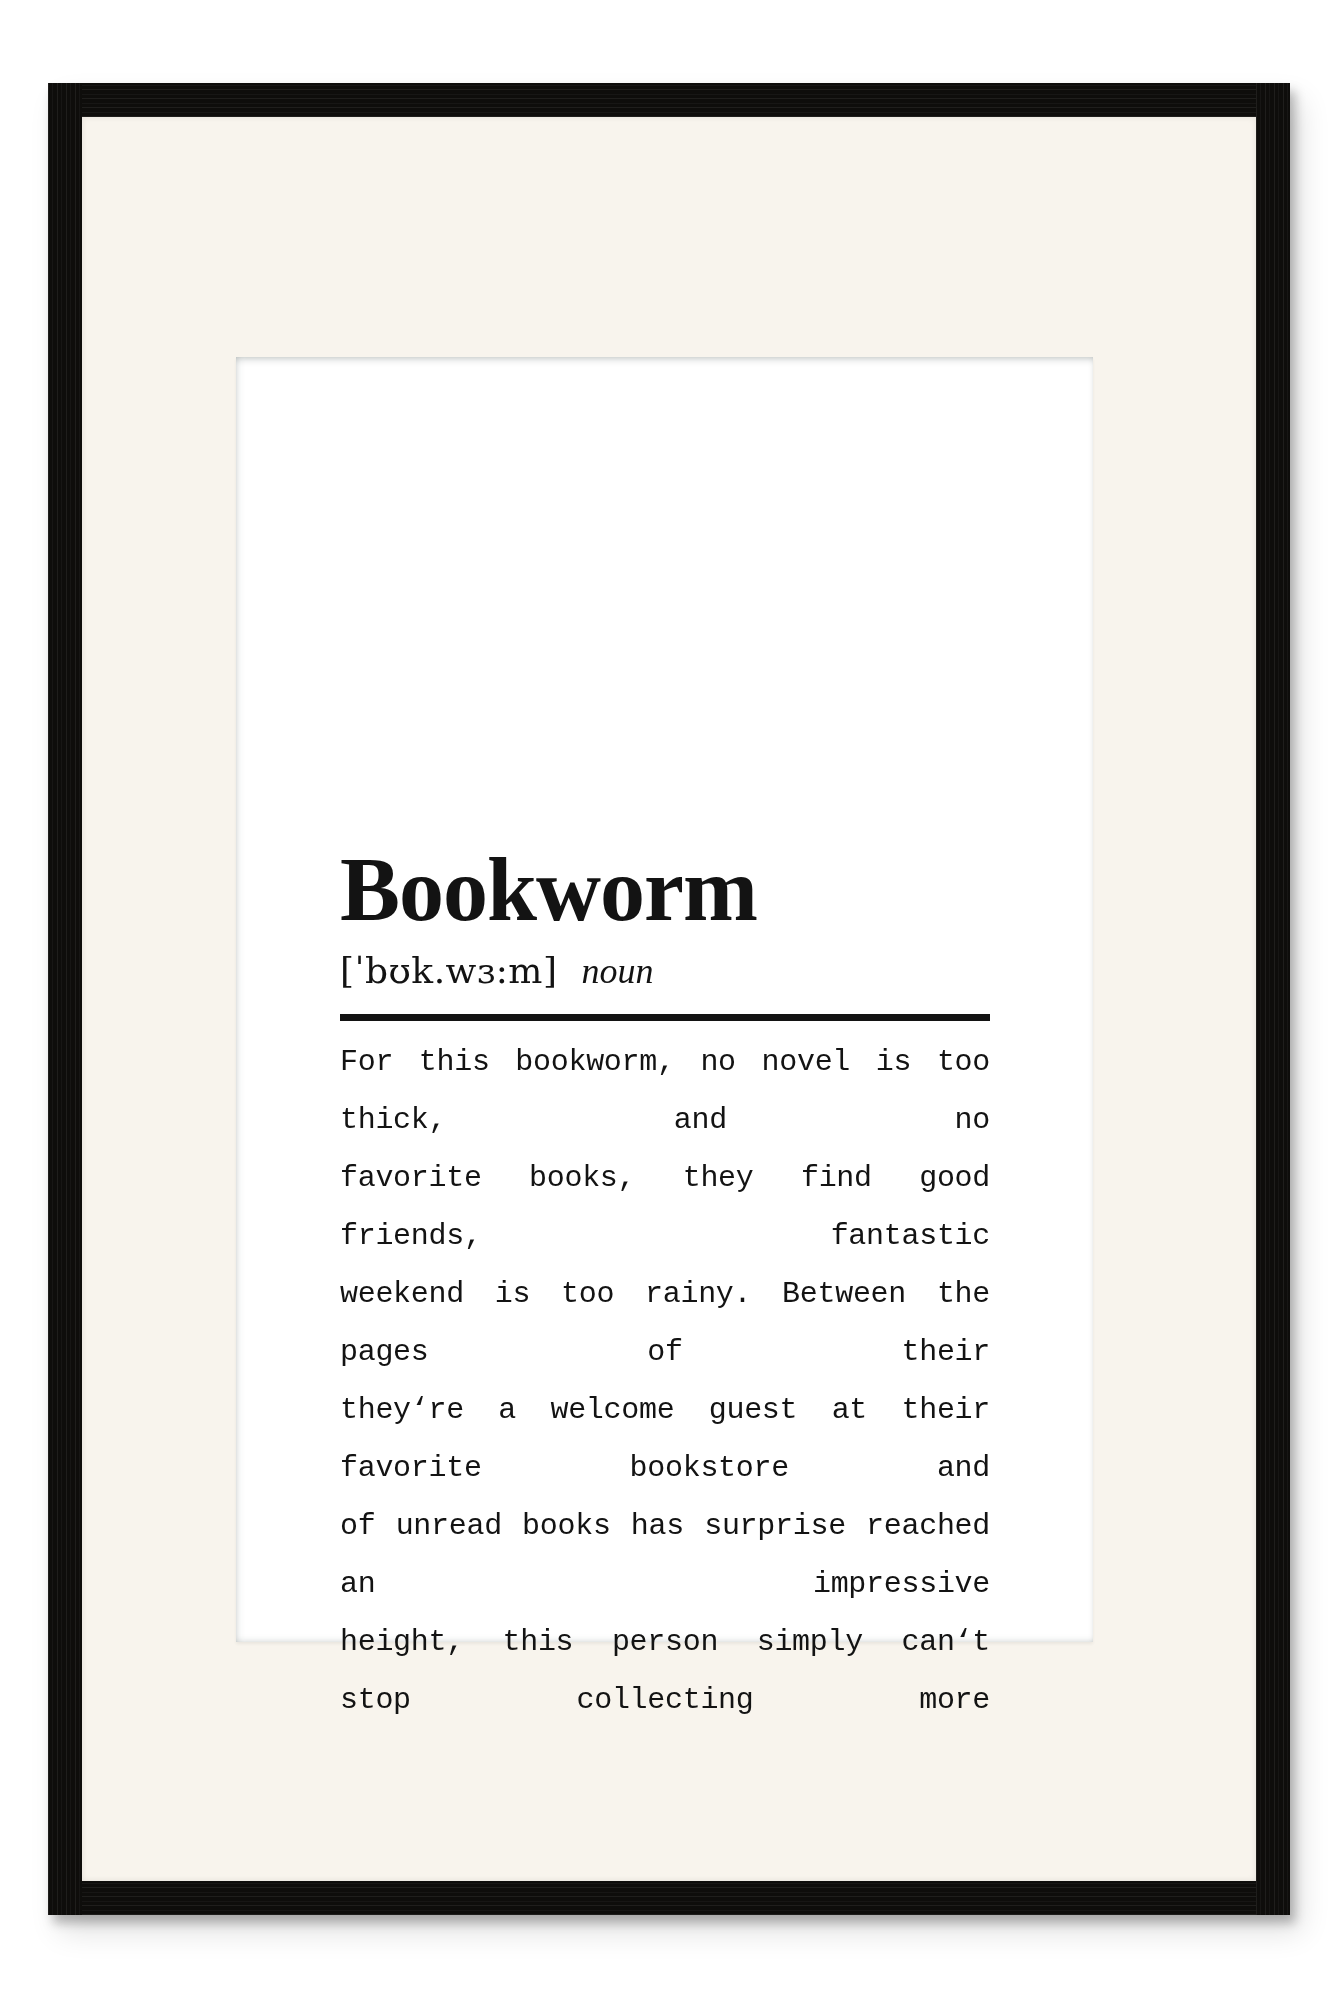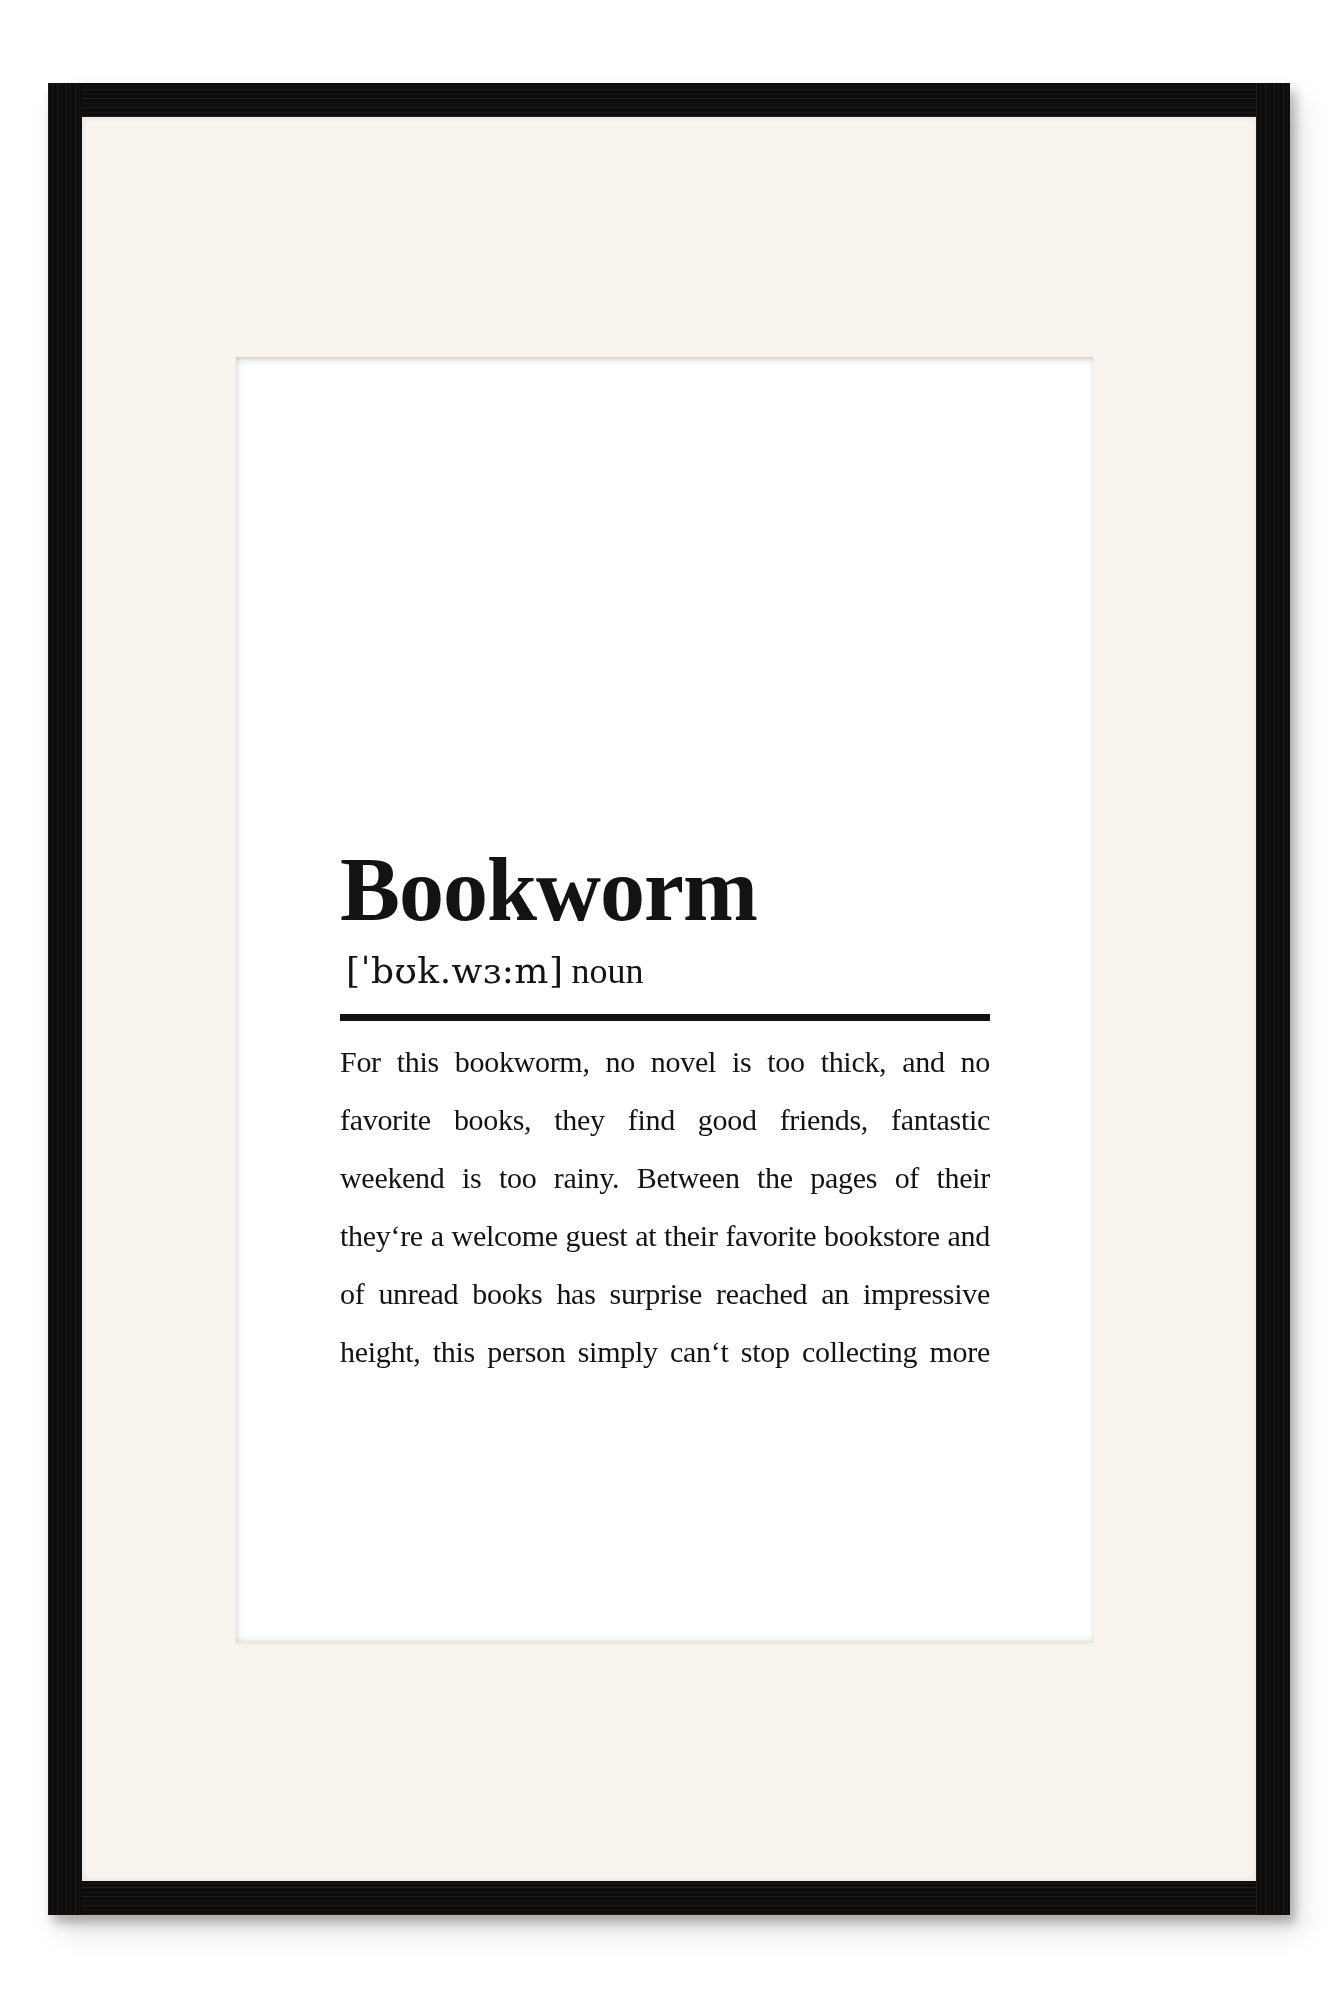--- a/index.html
+++ b/index.html
@@ -98,37 +98,37 @@
 
   .phonetic-line {
     margin-top: 14px;
     font-size: 36px;
     line-height: 44px;
     color: var(--text, #131313);
   }
   .ipa {
     font-family: "DejaVu Serif", serif;
     letter-spacing: 0.5px;
-    margin-left: 6px;
   }
   .pos {
     font-family: "Liberation Serif", serif;
-    margin-left: 8px;
+    font-style: italic;
+    margin-left: 24px;
   }
 
   .rule {
     margin-top: 21px;
     width: 100%;
     height: 7px;
     background: var(--text, #131313);
   }
 
   .definition {
     margin-top: 12px;
-    font-family: Liberation Serif, serif;
+    font-family: Liberation Mono, monospace;
     font-size: 30px;
     line-height: 58px;
     letter-spacing: -0.3px;
     color: var(--text, #131313);
   }
   .def-line {
     text-align: justify;
     text-align-last: justify;
   }
   .def-line.last {

